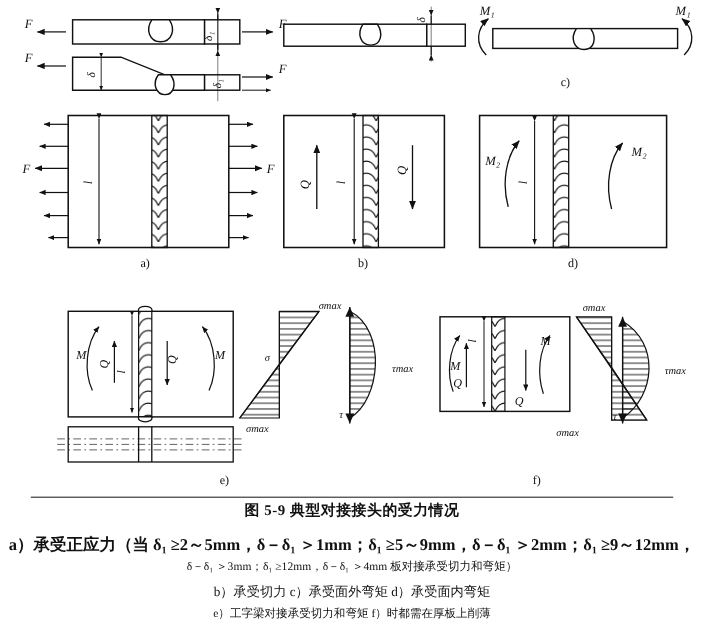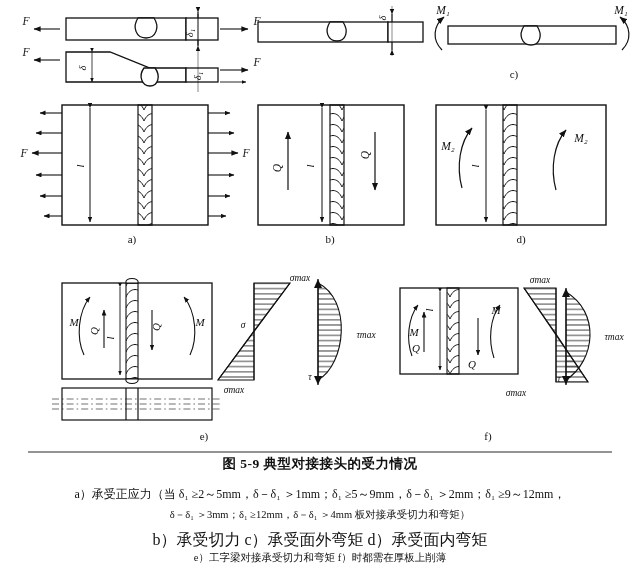--- a/index.html
+++ b/index.html
@@ -3,23 +3,23 @@
 <meta charset="utf-8">
 <style>
   html,body{margin:0;padding:0;background:#ffffff;}
   body{
     width:640px;height:576px;position:relative;overflow:hidden;
     font-family:"Liberation Serif", serif;color:#111;
   }
   #figure{position:absolute;left:0;top:0;width:640px;height:576px;}
   .cap{position:absolute;left:0;width:640px;text-align:center;color:#111;}
   #cap-title{top:455px;font-size:13.5px;font-weight:bold;letter-spacing:.5px;}
-  #cap-a1{top:486px;font-size:12px;}
+  #cap-a1{top:486px;font-size:15px;font-weight:bold;}
   #cap-a2{top:508px;font-size:10.5px;}
-  #cap-bcd{top:530px;font-size:16px;}
+  #cap-bcd{top:530px;font-size:12px;}
   #cap-ef{top:551px;font-size:10.5px;}
   svg text{font-family:"Liberation Serif", serif;fill:#111;}
 </style>
 </head>
 <body>
 
 <svg id="figure" viewBox="0 0 640 576" xmlns="http://www.w3.org/2000/svg">
 
   <defs>
     <marker id="ah" markerWidth="7" markerHeight="7" refX="6" refY="2.6" orient="auto">

